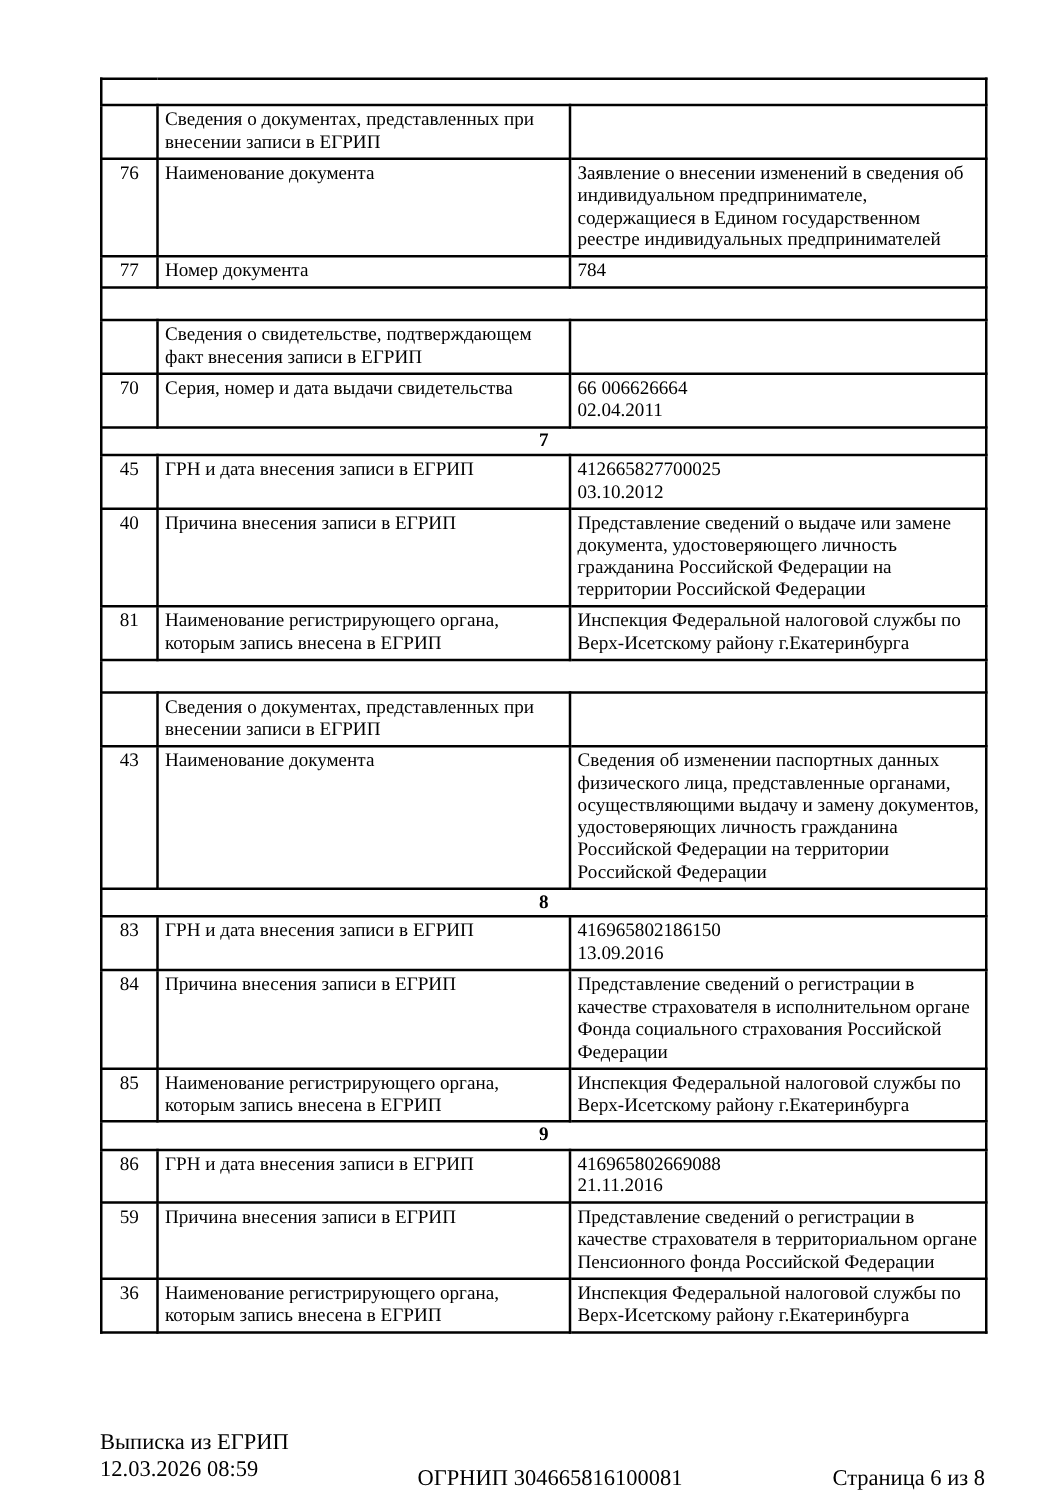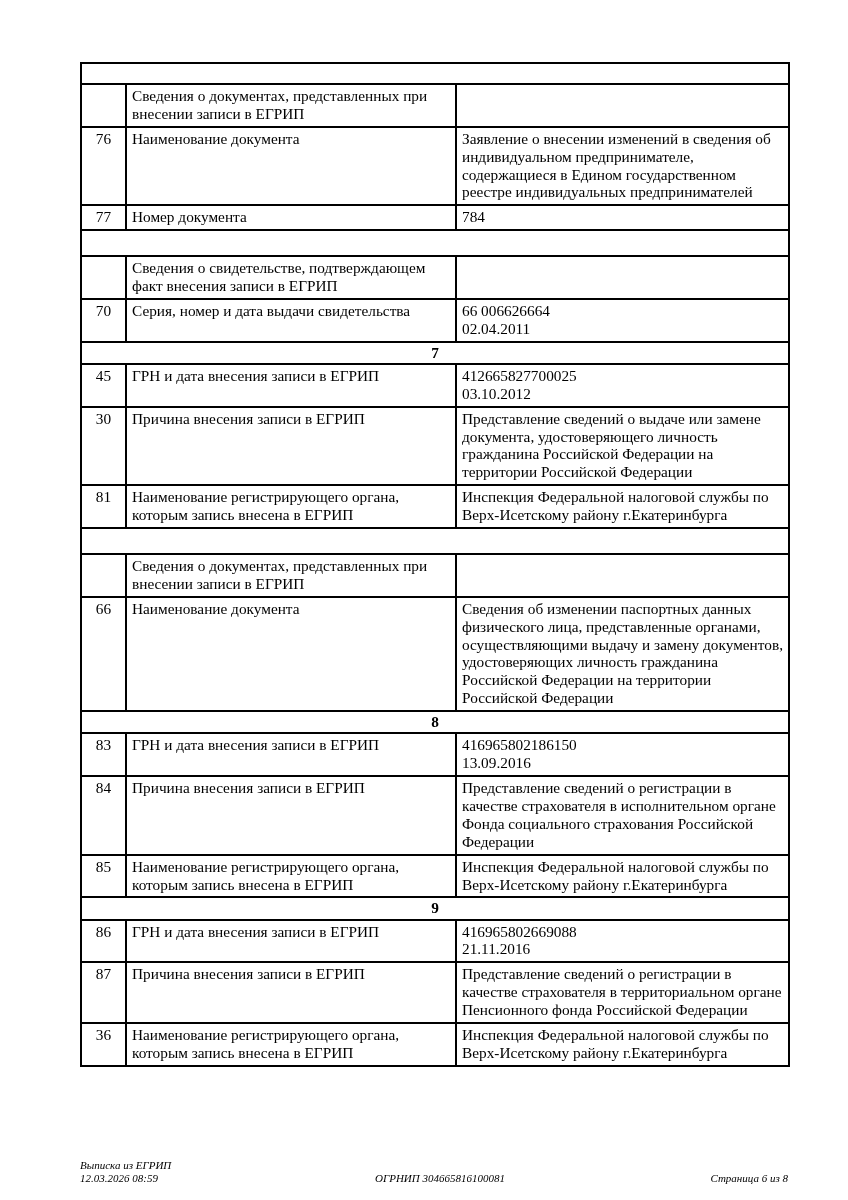--- a/index.html
+++ b/index.html
@@ -42,24 +42,23 @@
     font-weight: bold;
     height: 22px;
     padding: 0 0 1px 0;
     line-height: 1.25;
   }
   .footer {
     position: absolute;
     left: 80px; top: 1136px;
     width: 708px;
     display: flex;
-    align-items: flex-end;
-    font-size: 11px;
+    align-items: center;
+    font-size: 18px;
     line-height: 1.18;
-    font-style: italic;
   }
   .f-left { flex: 0 0 auto; }
   .f-center {
     position: absolute;
     left: 12px; right: 0; bottom: 0;
     text-align: center;
     margin-top: 12px;
   }
   .f-right {
     margin-left: auto;
@@ -126,21 +125,21 @@
       </tr>
 
       <tr>
         <td class="c-num">45</td>
         <td class="c-label">ГРН и дата внесения записи в ЕГРИП</td>
         <td class="c-value">412665827700025
 03.10.2012</td>
       </tr>
 
       <tr>
-        <td class="c-num">30</td>
+        <td class="c-num">40</td>
         <td class="c-label">Причина внесения записи в ЕГРИП</td>
         <td class="c-value">Представление сведений о выдаче или замене документа, удостоверяющего личность гражданина Российской Федерации на территории Российской Федерации</td>
       </tr>
 
       <tr>
         <td class="c-num">81</td>
         <td class="c-label">Наименование регистрирующего органа, которым запись внесена в ЕГРИП</td>
         <td class="c-value">Инспекция Федеральной налоговой службы по Верх-Исетскому району г.Екатеринбурга</td>
       </tr>
 
@@ -148,21 +147,21 @@
         <td colspan="3"></td>
       </tr>
 
       <tr>
         <td class="c-num"></td>
         <td class="c-label">Сведения о документах, представленных при внесении записи в ЕГРИП</td>
         <td class="c-value"></td>
       </tr>
 
       <tr>
-        <td class="c-num">66</td>
+        <td class="c-num">43</td>
         <td class="c-label">Наименование документа</td>
         <td class="c-value">Сведения об изменении паспортных данных физического лица,  представленные органами, осуществляющими выдачу и замену документов, удостоверяющих личность гражданина Российской Федерации на территории Российской Федерации</td>
       </tr>
 
       <tr class="section">
         <td colspan="3">8</td>
       </tr>
 
       <tr>
         <td class="c-num">83</td>
@@ -188,21 +187,21 @@
       </tr>
 
       <tr>
         <td class="c-num">86</td>
         <td class="c-label">ГРН и дата внесения записи в ЕГРИП</td>
         <td class="c-value">416965802669088
 21.11.2016</td>
       </tr>
 
       <tr>
-        <td class="c-num">87</td>
+        <td class="c-num">59</td>
         <td class="c-label">Причина внесения записи в ЕГРИП</td>
         <td class="c-value">Представление сведений о регистрации в качестве страхователя в территориальном органе Пенсионного фонда Российской Федерации</td>
       </tr>
 
       <tr>
         <td class="c-num">36</td>
         <td class="c-label">Наименование регистрирующего органа, которым запись внесена в ЕГРИП</td>
         <td class="c-value">Инспекция Федеральной налоговой службы по Верх-Исетскому району г.Екатеринбурга</td>
       </tr>
     </tbody>

